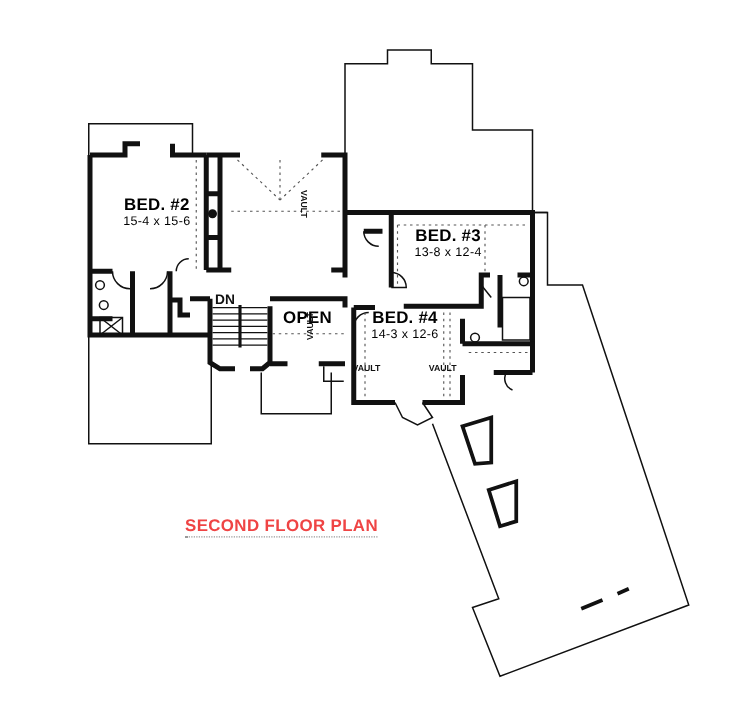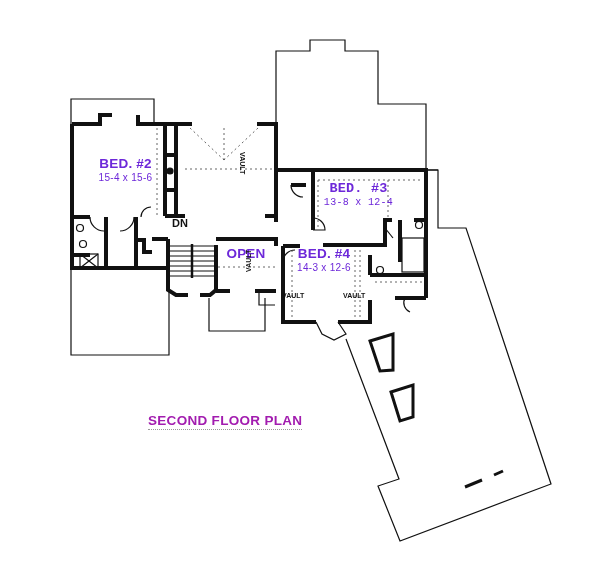--- a/index.html
+++ b/index.html
@@ -1,19 +1,19 @@
 <!DOCTYPE html>
 <html><head>
   <meta charset="utf-8">
   <style>
     html, body { margin: 0; padding: 0; background: #ffffff; }
     body { width: 600px; height: 562px; position: relative; overflow: hidden; font-family: "Liberation Sans", sans-serif; }
     #plan { position: absolute; left: 0; top: 0; width: 600px; height: 562px; }
-    .title { position: absolute; left: 148px; top: 413px; font-size: 13.5px; font-weight: bold; letter-spacing: 0.3px; color: #a21caf; border-bottom: 1px dotted #999; padding-bottom: 1px; }
-    .room-label { position: absolute; text-align: center; color: #6d28d9; line-height: 1.1; }
+    .title { position: absolute; left: 148px; top: 413px; font-size: 13.5px; font-weight: bold; letter-spacing: 0.3px; color: #ef4444; border-bottom: 1px dotted #999; padding-bottom: 1px; }
+    .room-label { position: absolute; text-align: center; color: #000000; line-height: 1.1; }
     .room-label .n { font-size: 13.5px; font-weight: bold; display: block; letter-spacing: 0.2px; }
     .room-label .d { font-size: 10px; display: block; letter-spacing: 0.3px; text-align: center; }
     .tiny { position: absolute; font-size: 7px; font-weight: bold; color: #111; }
   </style>
 </head>
 <body>
 
 <svg id="plan" viewBox="0 0 600 562" xmlns="http://www.w3.org/2000/svg">
   <g fill="none" stroke="#111" stroke-linejoin="miter">
 
@@ -142,34 +142,34 @@
       <circle cx="170" cy="171" r="3" fill="#111"></circle>
     </g>
   </g>
 </svg>
 
 <div class="room-label" style="left:83px; top:157px; width:85px;">
   <span class="n">BED. #2</span>
   <span class="d">15-4 x 15-6</span>
 </div>
 
-<div class="room-label" style="left:316px; top:182px; width:85px;font-family:Liberation Mono, monospace;">
+<div class="room-label" style="left:316px; top:182px; width:85px;">
   <span class="n">BED. #3</span>
   <span class="d">13-8 x 12-4</span>
 </div>
 
 <div class="room-label" style="left:283px; top:247px; width:82px;">
   <span class="n">BED. #4</span>
   <span class="d">14-3 x 12-6</span>
 </div>
 
 <div class="room-label" style="left:222px; top:247px; width:48px;">
   <span class="n">OPEN</span>
 </div>
 
-<div class="tiny" style="left:172px; top:217px; font-size:11px;">DN</div>
+<div class="tiny" style="left:172px; top:234px; font-size:11px;">DN</div>
 
 <div class="tiny" style="left:246px; top:152px; transform: rotate(90deg); transform-origin: left top;">VAULT</div>
 <div class="tiny" style="left:245px; top:272px; transform: rotate(-90deg); transform-origin: left top;">VAULT</div>
 <div class="tiny" style="left:282px; top:292px;">VAULT</div>
 <div class="tiny" style="left:343px; top:292px;">VAULT</div>
 
 <div class="title">SECOND FLOOR PLAN</div>
 
 </body></html>

